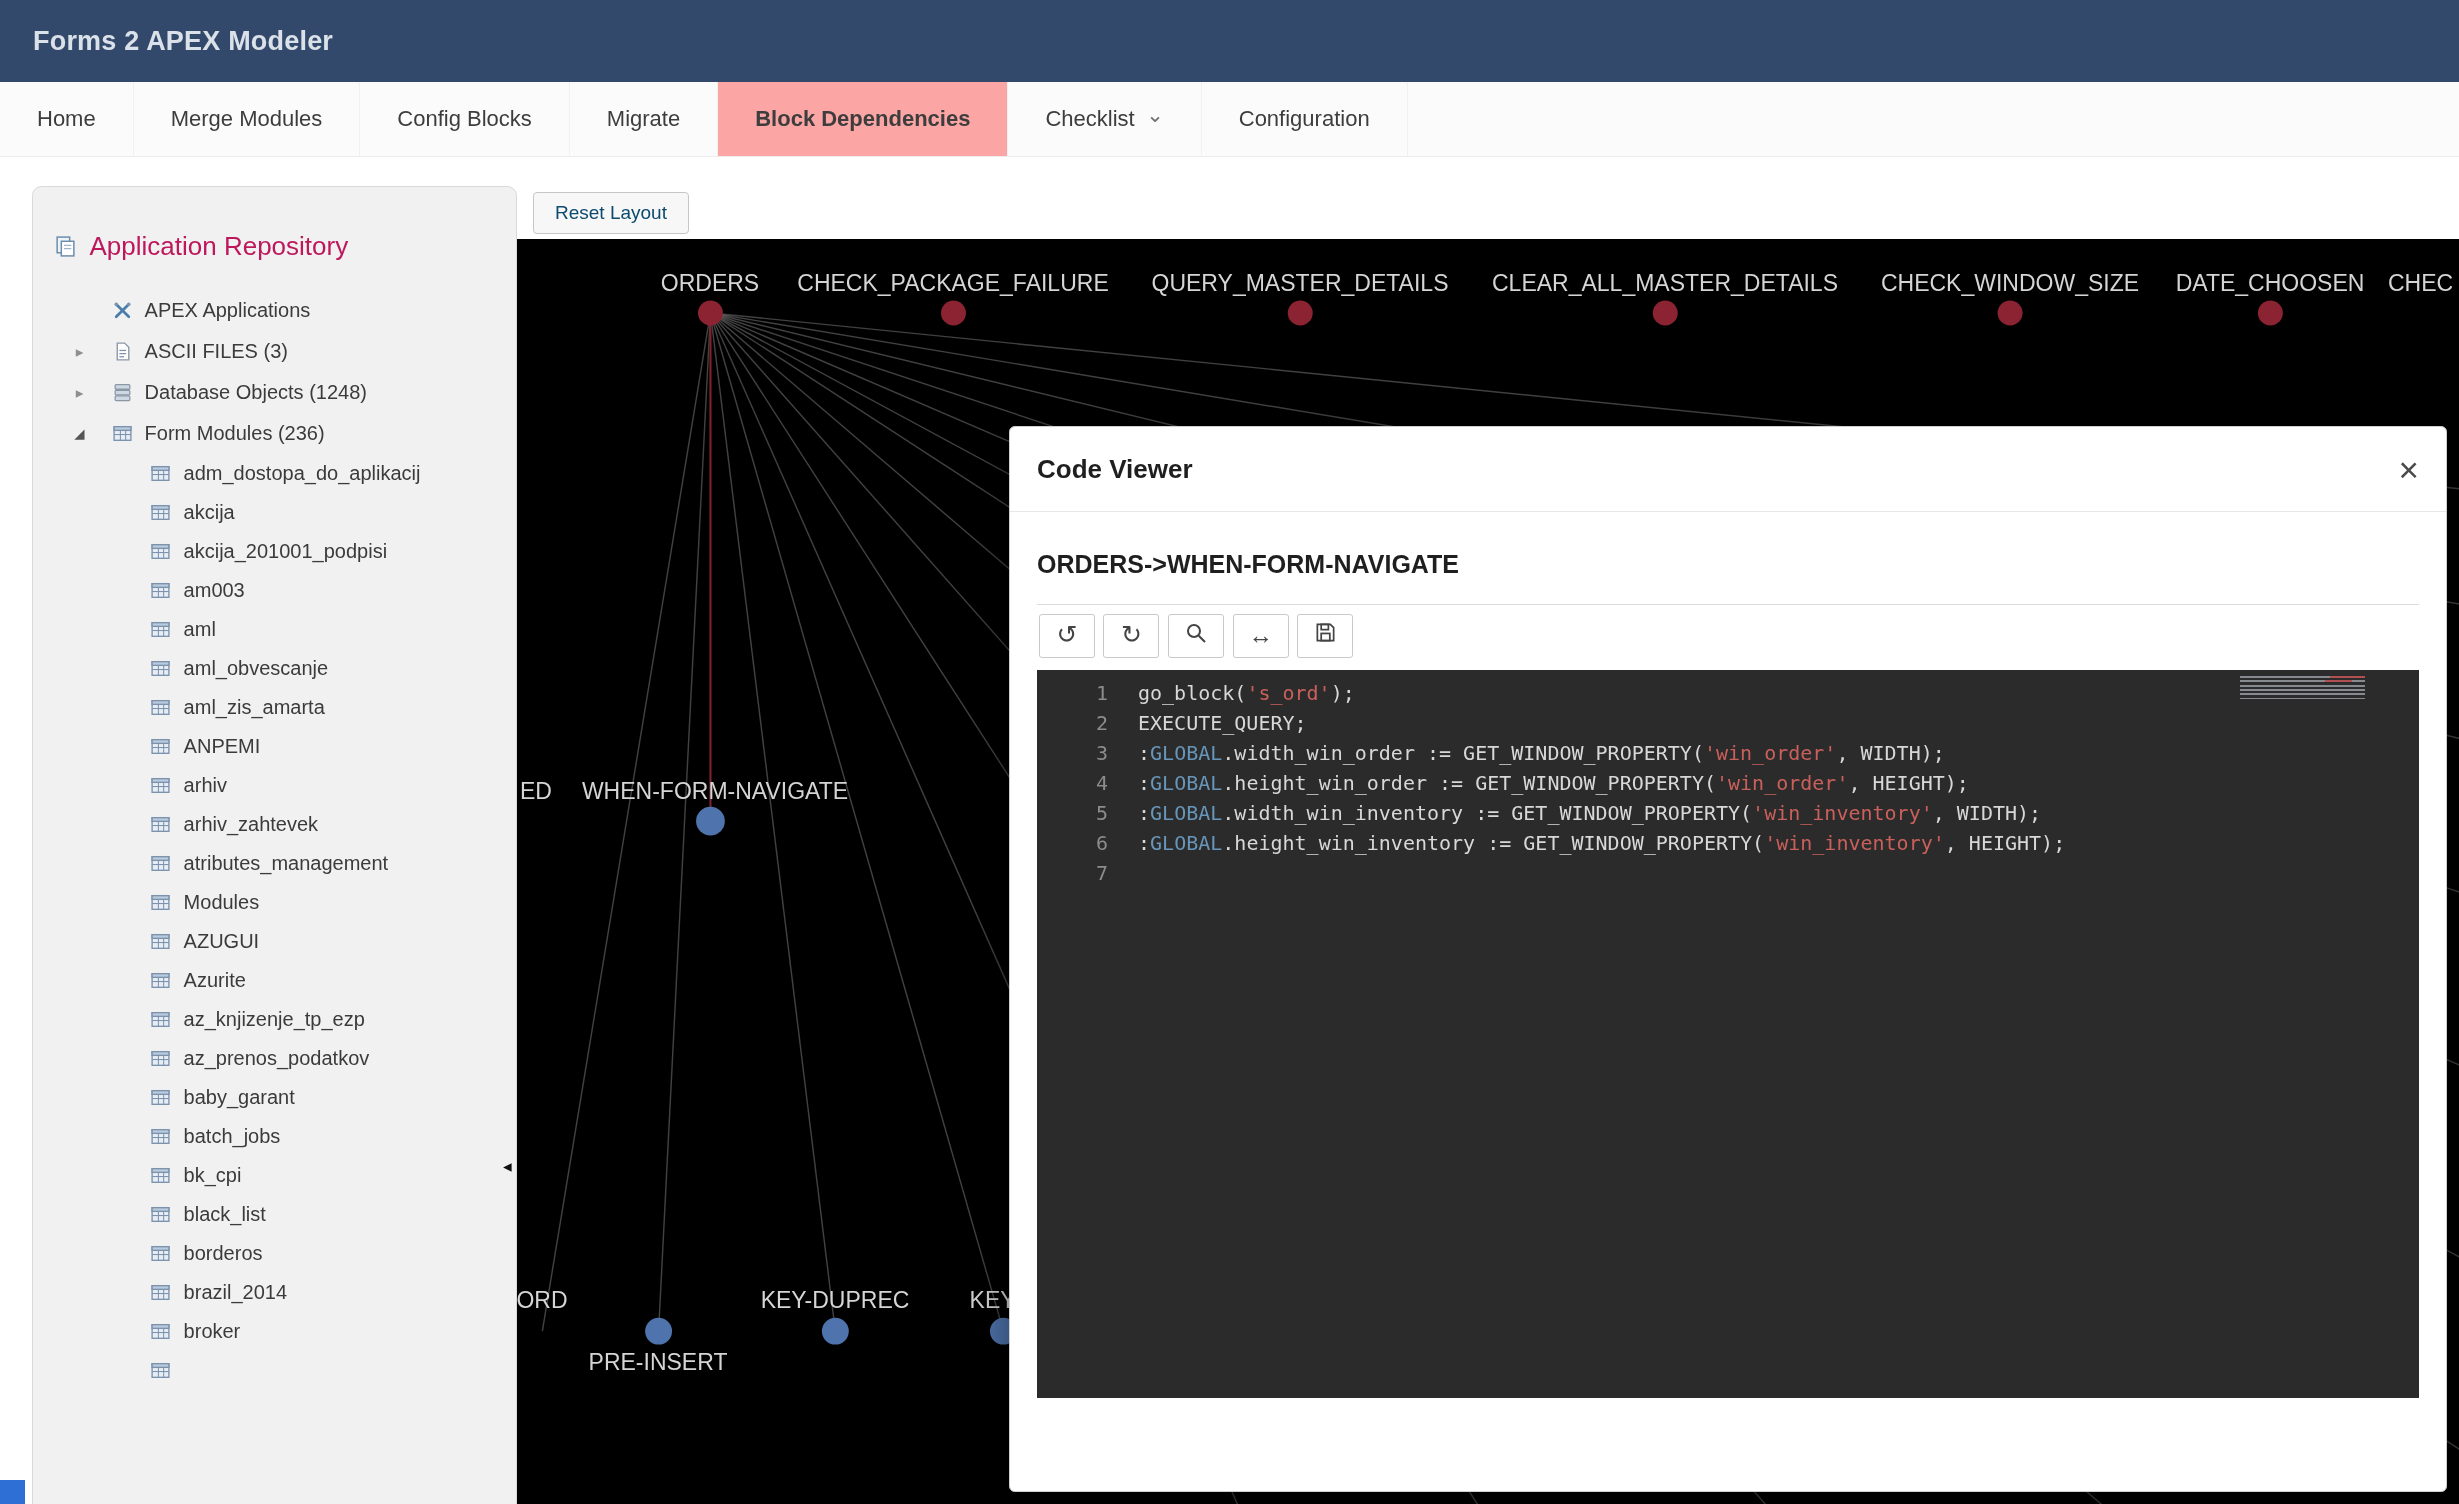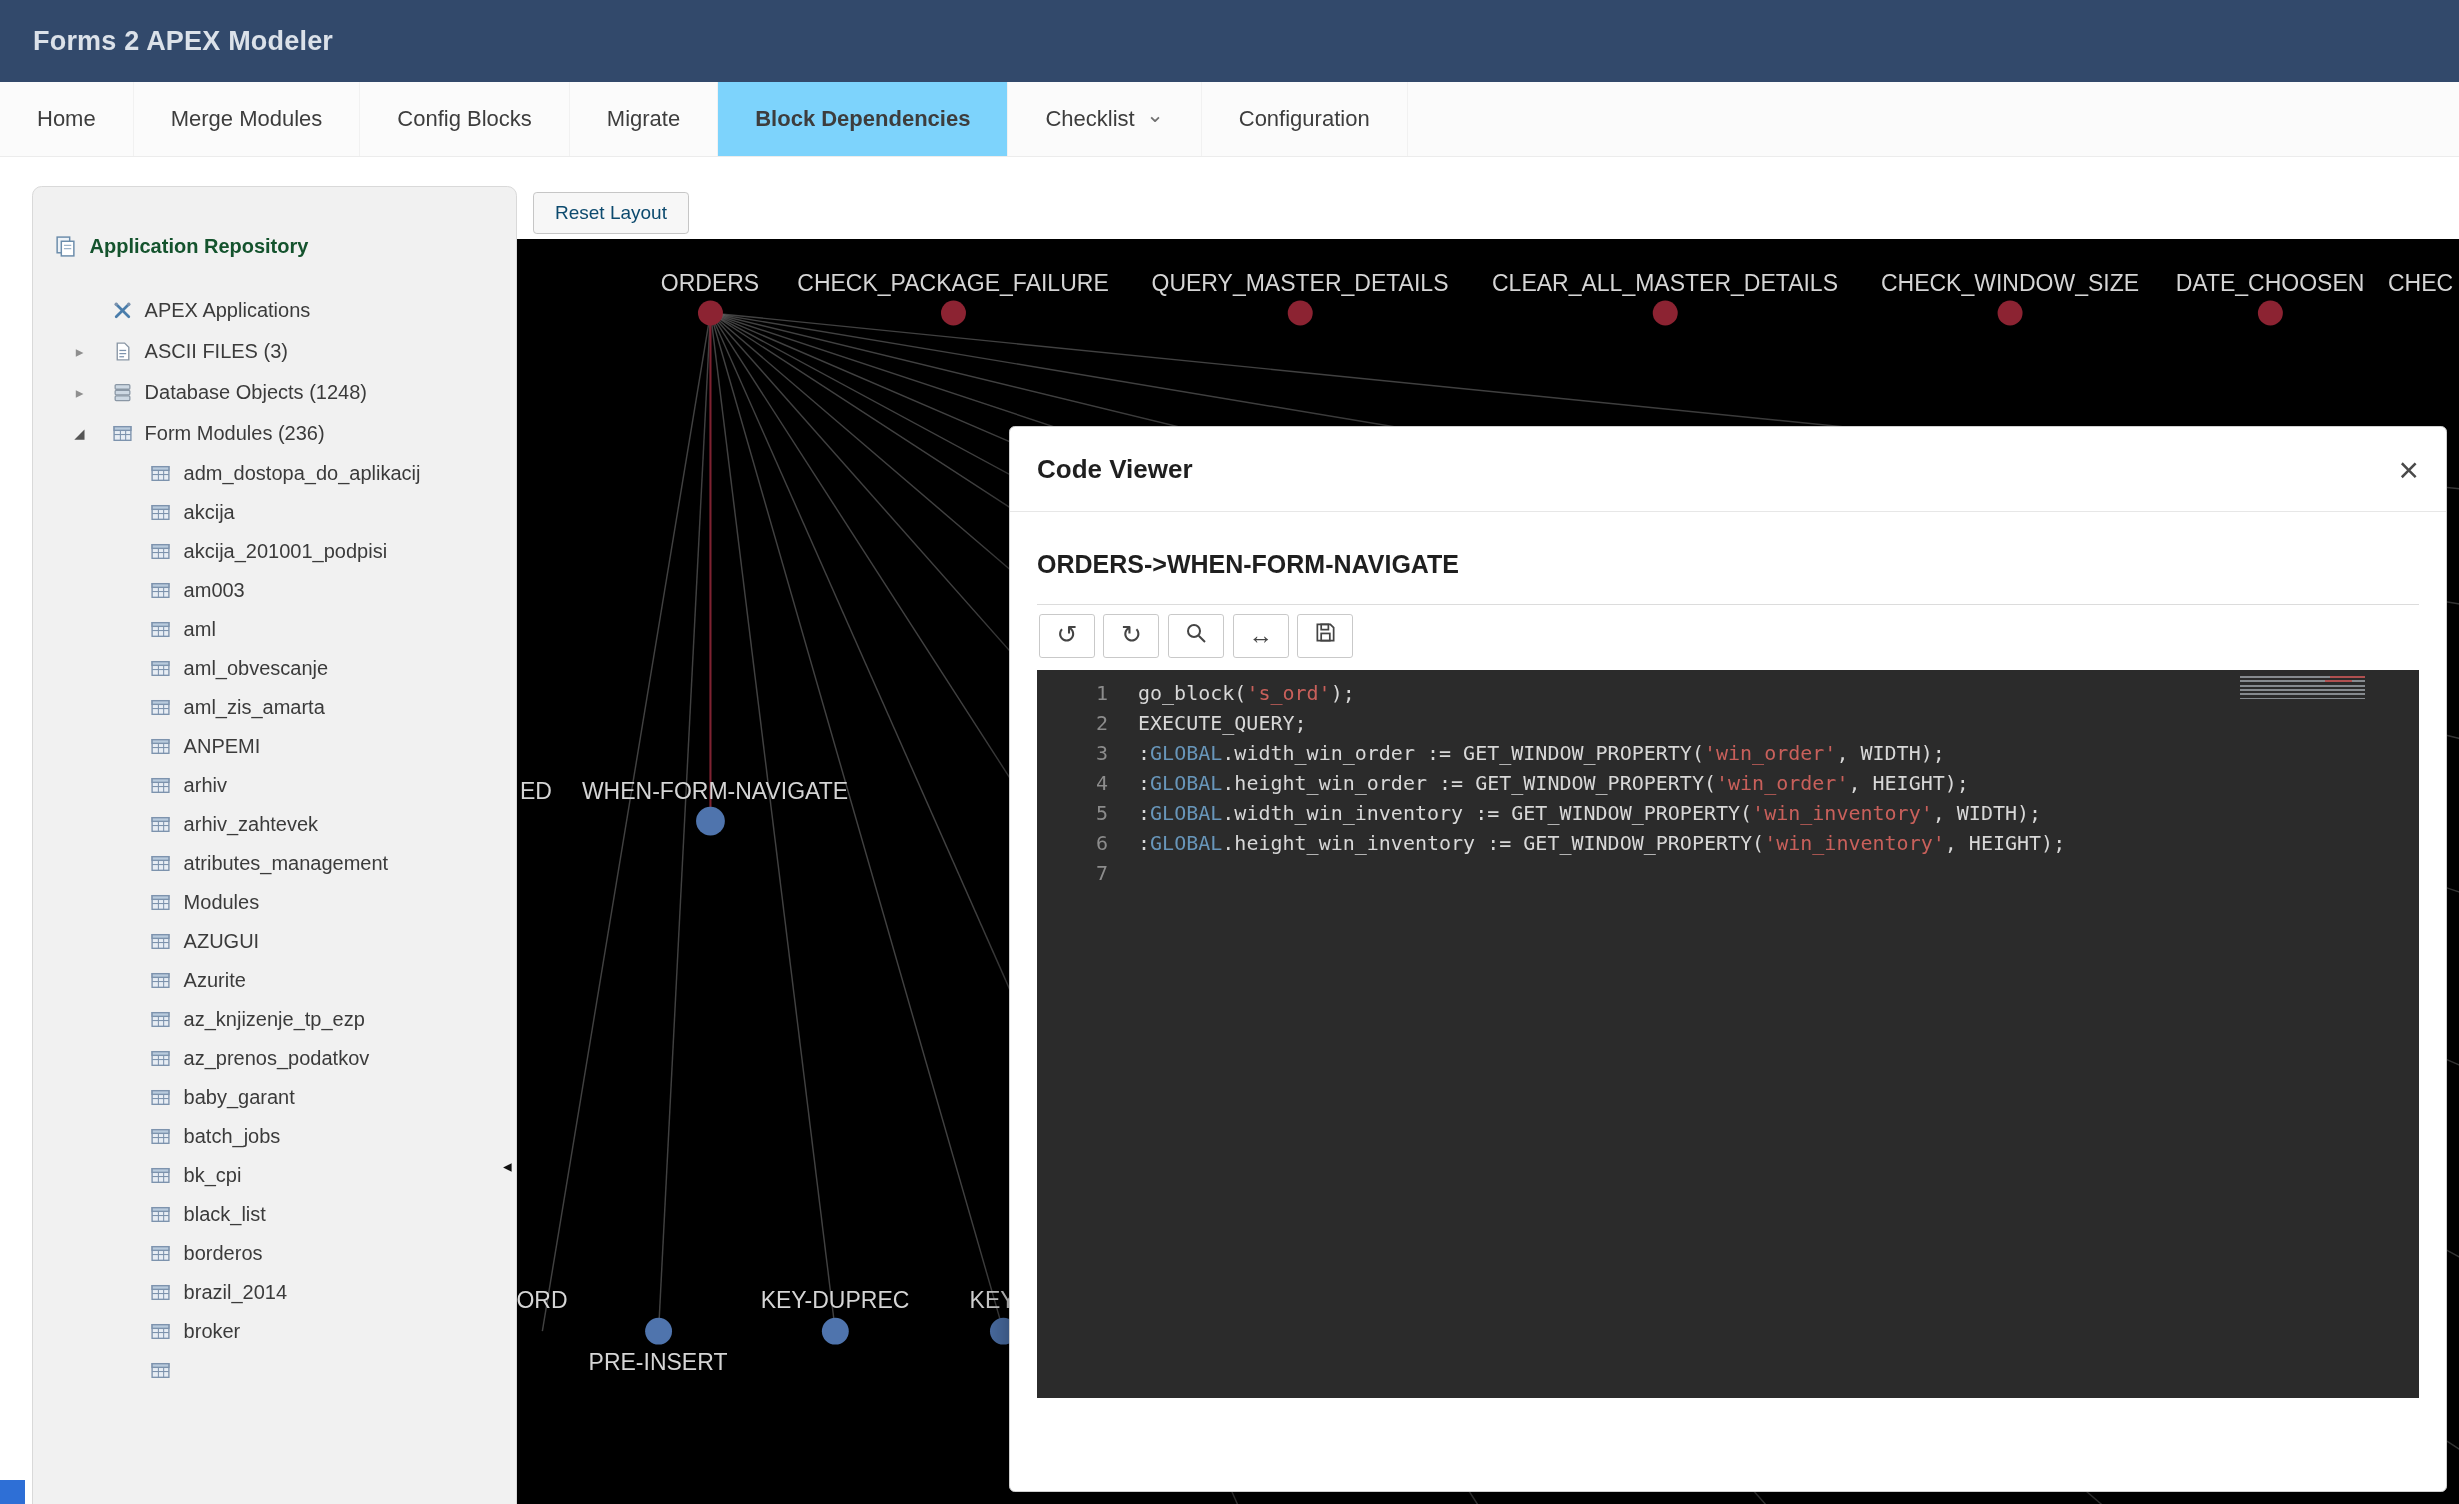--- a/index.html
+++ b/index.html
@@ -1,31 +1,31 @@
 <!DOCTYPE html>
 <html style="--kw: #6896ba; --str: #c9605b; --plain: #d8d8d8;"><head>
 <meta charset="utf-8">
 <style>
   *{margin:0;padding:0;box-sizing:border-box}
   html,body{width:2459px;height:1504px;overflow:hidden;background:#fff;font-family:"Liberation Sans",sans-serif}
   .header{position:absolute;left:0;top:0;width:2459px;height:84px;background:#32496b}
   .header h1{line-height:82px;padding-left:33px;font-size:27px;color:#dbe1e9;font-weight:bold;letter-spacing:0.2px}
   .nav{position:absolute;top:82px;left:0;width:2459px;height:75px;background:#fbfbfb;border-bottom:1px solid #ececec;display:flex}
   .tab{display:flex;align-items:center;gap:11.5px;padding:0 37px;font-size:22px;color:#3d3d3d;cursor:pointer;border-right:1px solid #f1f1f1;white-space:nowrap}
-  .tab.active{background:#7dd3fc;font-weight:bold}
+  .tab.active{background:#fca5a5;font-weight:bold}
   .chev{color:#707070;font-size:21px;margin-top:-7.7px}
   .workspace{position:absolute;top:157px;left:0;width:2459px;height:1348px;background:#fff}
   .canvas{position:absolute;left:517px;top:82px;width:1943px;height:1266px;background:#000;overflow:hidden}
   #edges{position:absolute;left:0;top:0}
   .nlabel{position:absolute;transform:translate(-50%,-50%);color:#d5d5d5;font-size:23px;white-space:nowrap}
   .nlabel.left-align{transform:translate(0,-50%)}
   .reset-btn{position:absolute;left:533px;top:35px;height:42px;padding:0 21px;background:#f7f7f7;border:1px solid #c6c6c6;border-radius:3.8px;font-size:19px;color:#0c4a6e;font-family:inherit;cursor:pointer}
   .sidebar{position:absolute;left:32px;top:29px;width:485px;height:1319px;background:#f1f1f1;border:1px solid #d9d9d9;border-radius:9.6px 9.6px 0 0;z-index:5;overflow:hidden}
   .sb-header{display:flex;align-items:center;gap:12.5px;padding:31px 0 0 21px;height:88px}
-  .sb-title{font-size:20px;font-weight:bold;color:#14532d}
+  .sb-title{font-size:26px;font-weight:normal;color:#be185d}
   .tree{padding-top:15.4px}
   .trow{display:flex;align-items:center;height:41px;padding-left:35px;font-size:20px;color:#3b3b3b;cursor:pointer}
   .toggle{width:23px;text-align:center;font-size:15.4px;color:#8f8f8f;flex:none}
   .toggle.exp{color:#555;font-size:13.4px}
   .ticon{width:23px;display:flex;align-items:center;flex:none}
   .trow .ticon{margin-left:21px}
   .tlabel{margin-left:9.6px;white-space:nowrap}
   .mrow{display:flex;align-items:center;height:39px;padding-left:117px;font-size:20px;color:#3b3b3b;cursor:pointer}
   .mrow .tlabel{margin-left:10.6px}
   .collapse-handle{position:absolute;left:503px;top:999px;z-index:6;font-size:17.3px;color:#111;cursor:pointer}

